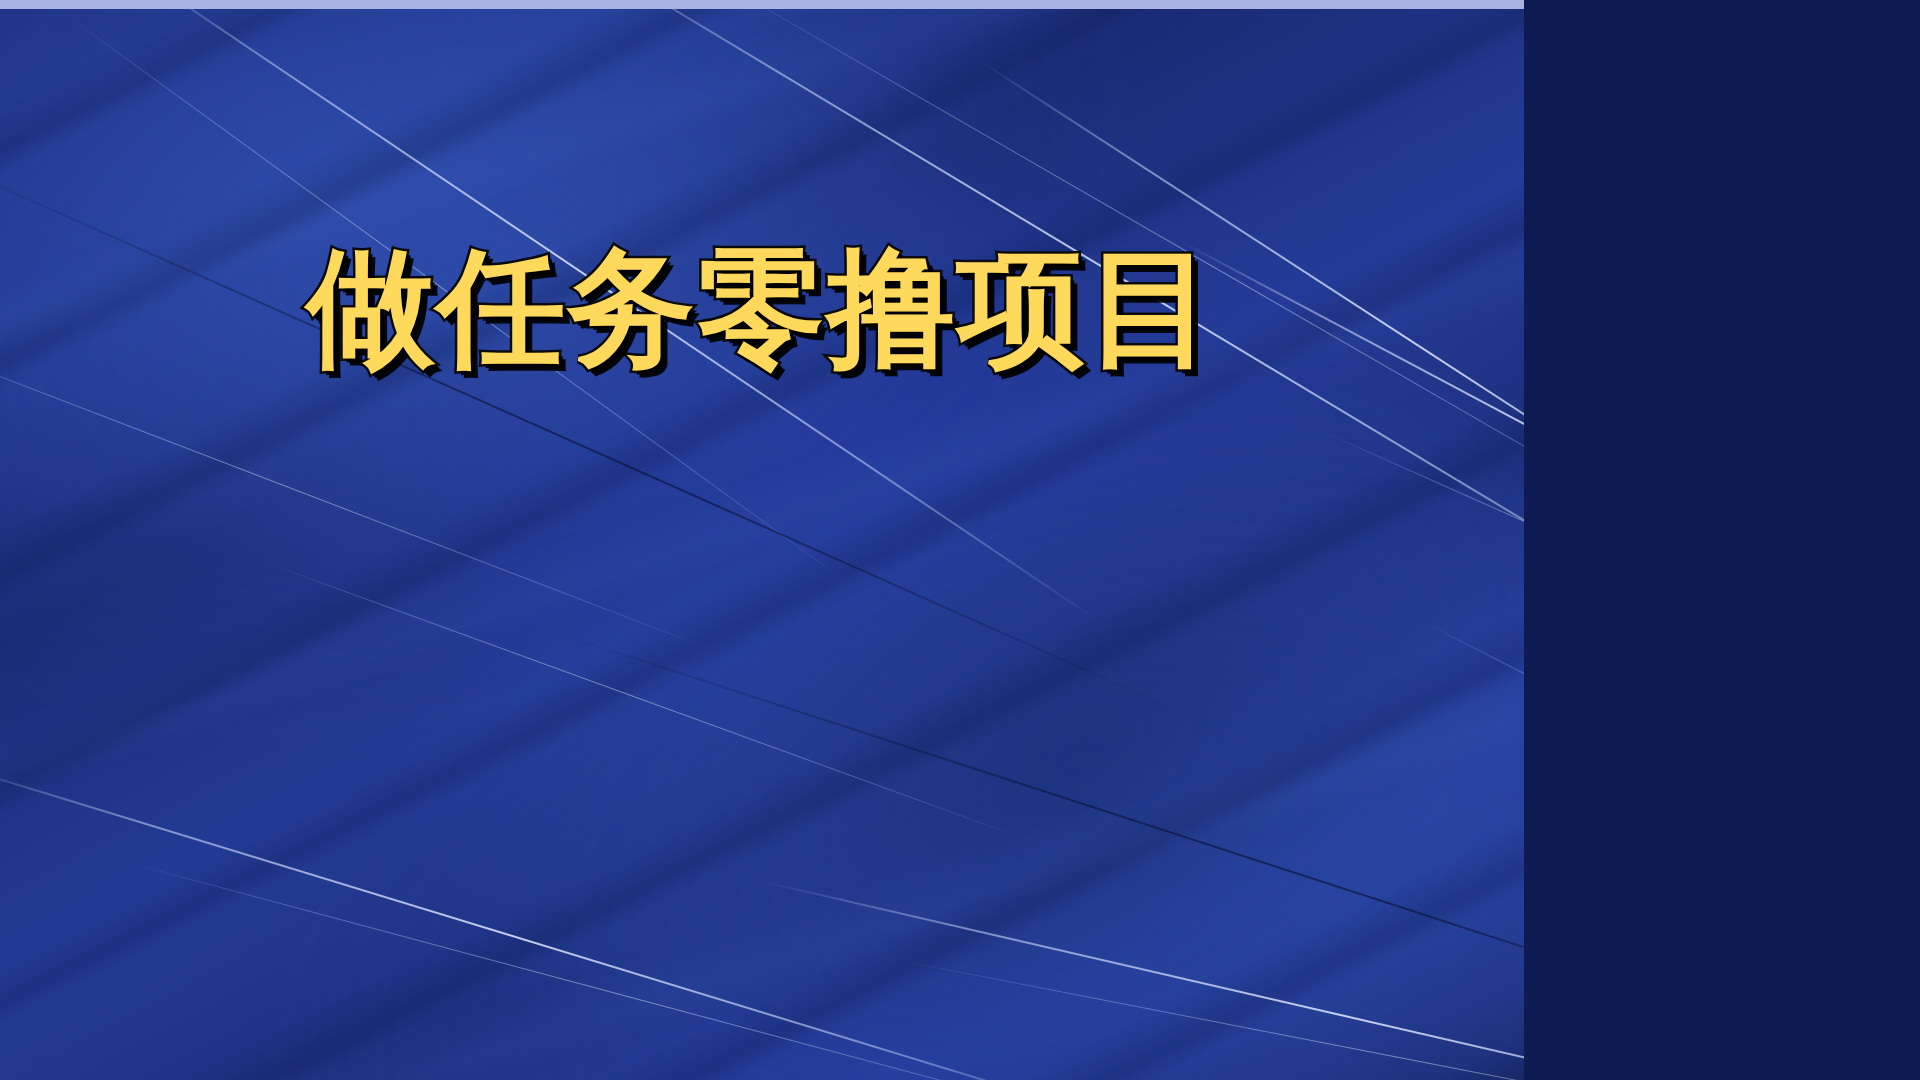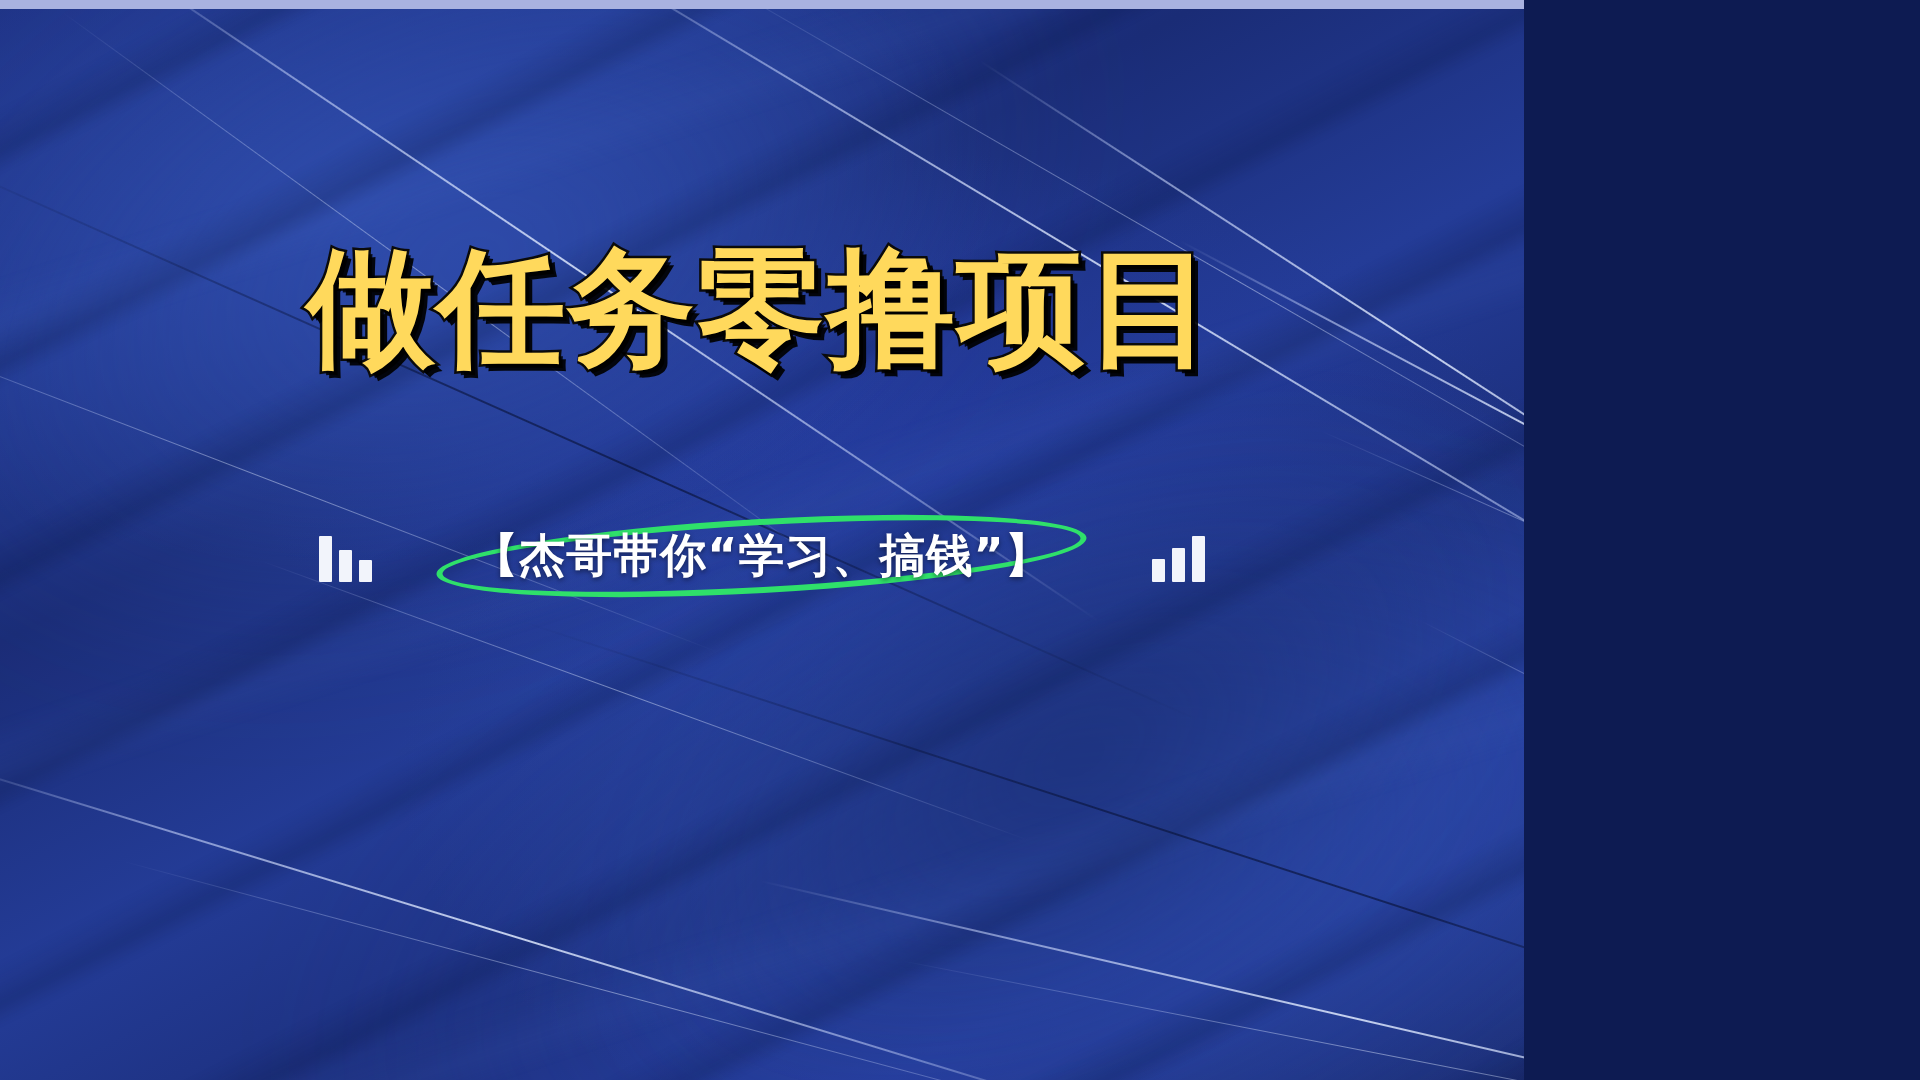--- a/index.html
+++ b/index.html
@@ -241,35 +241,15 @@
     <div class="streak dark" style="left:-80px;  top:150px;  width:1400px; transform:rotate(24deg);"></div>
     <div class="streak dark" style="left:520px;  top:620px;  width:1500px; transform:rotate(18deg);"></div>
     <div class="streak thin" style="left:260px;  top:560px;  width:820px;  transform:rotate(20deg);"></div>
     <div class="streak thin" style="left:1420px; top:620px;  width:620px;  transform:rotate(27deg);"></div>
   </div>
 
   <div class="top-strip"></div>
 
   <div class="title">做任务零撸项目</div>
 
-  <div class="subtitle-row">
-
-    <span class="bar-icon desc">
-      <i class="bar b1"></i>
-        <i class="bar b2"></i>
-        <i class="bar b3"></i>
-    </span>
-
-    <span class="circled-wrap">
-      <span class="ellipse"></span>
-      <span class="circled-text">【杰哥带你“学习、搞钱”】</span>
-    </span>
-
-    <span class="bar-icon asc">
-      <i class="bar b1"></i>
-        <i class="bar b2"></i>
-        <i class="bar b3"></i>
-    </span>
-
-  </div>
 
 
 </div>
 
 </body></html>

